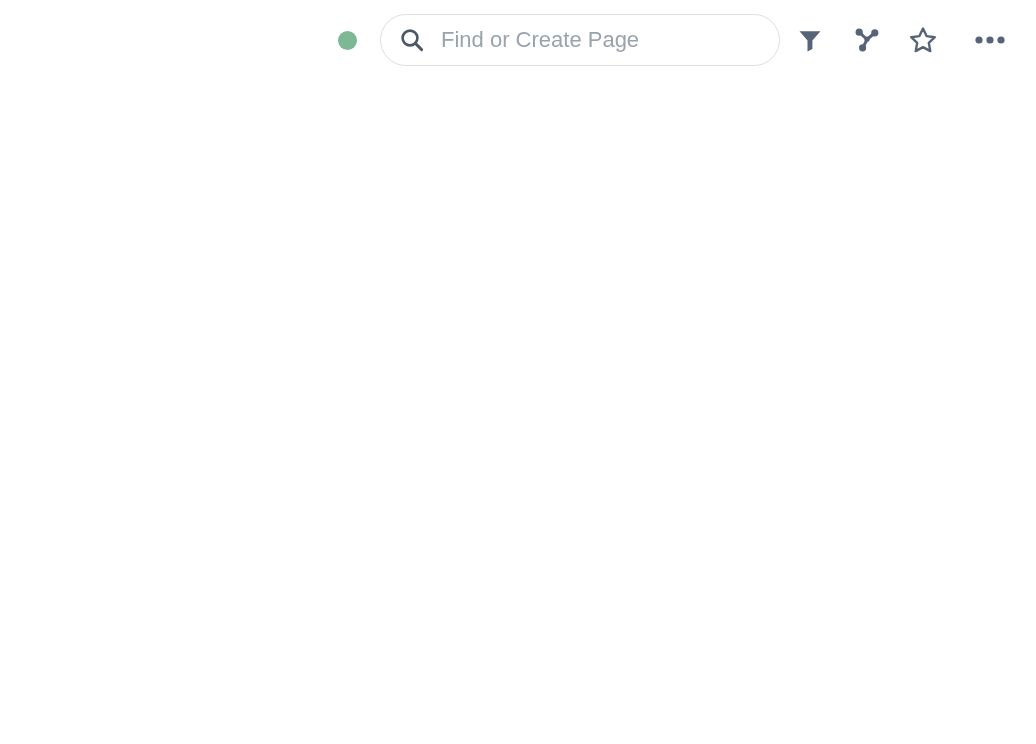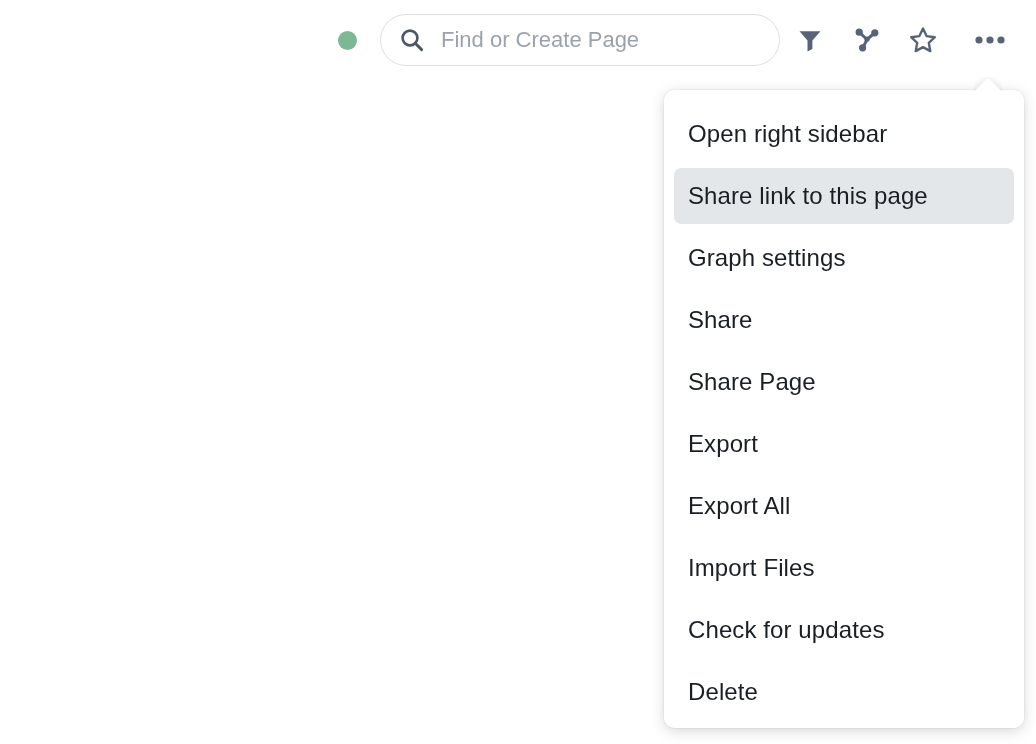--- a/index.html
+++ b/index.html
@@ -197,29 +197,14 @@
 
     <div class="tool-icon" id="icon-more">
       <svg viewBox="0 0 34 34" width="34" height="34" aria-hidden="true">
         <circle cx="6" cy="17" r="3.6" fill="#576377"></circle>
         <circle cx="17" cy="17" r="3.6" fill="#576377"></circle>
         <circle cx="28" cy="17" r="3.6" fill="#576377"></circle>
       </svg>
     </div>
   </div>
 
-  <div class="menu">
-    <div class="menu-caret"></div>
-    <ul class="menu-list" id="menu-list">
-        <li class="menu-item">Open right sidebar</li>
-        <li class="menu-item is-highlighted">Share link to this page</li>
-        <li class="menu-item">Graph settings</li>
-        <li class="menu-item">Share</li>
-        <li class="menu-item">Share Page</li>
-        <li class="menu-item">Export</li>
-        <li class="menu-item">Export All</li>
-        <li class="menu-item">Import Files</li>
-        <li class="menu-item">Check for updates</li>
-        <li class="menu-item">Delete</li>
-      </ul>
-  </div>
 
 </div>
 
 </body></html>

